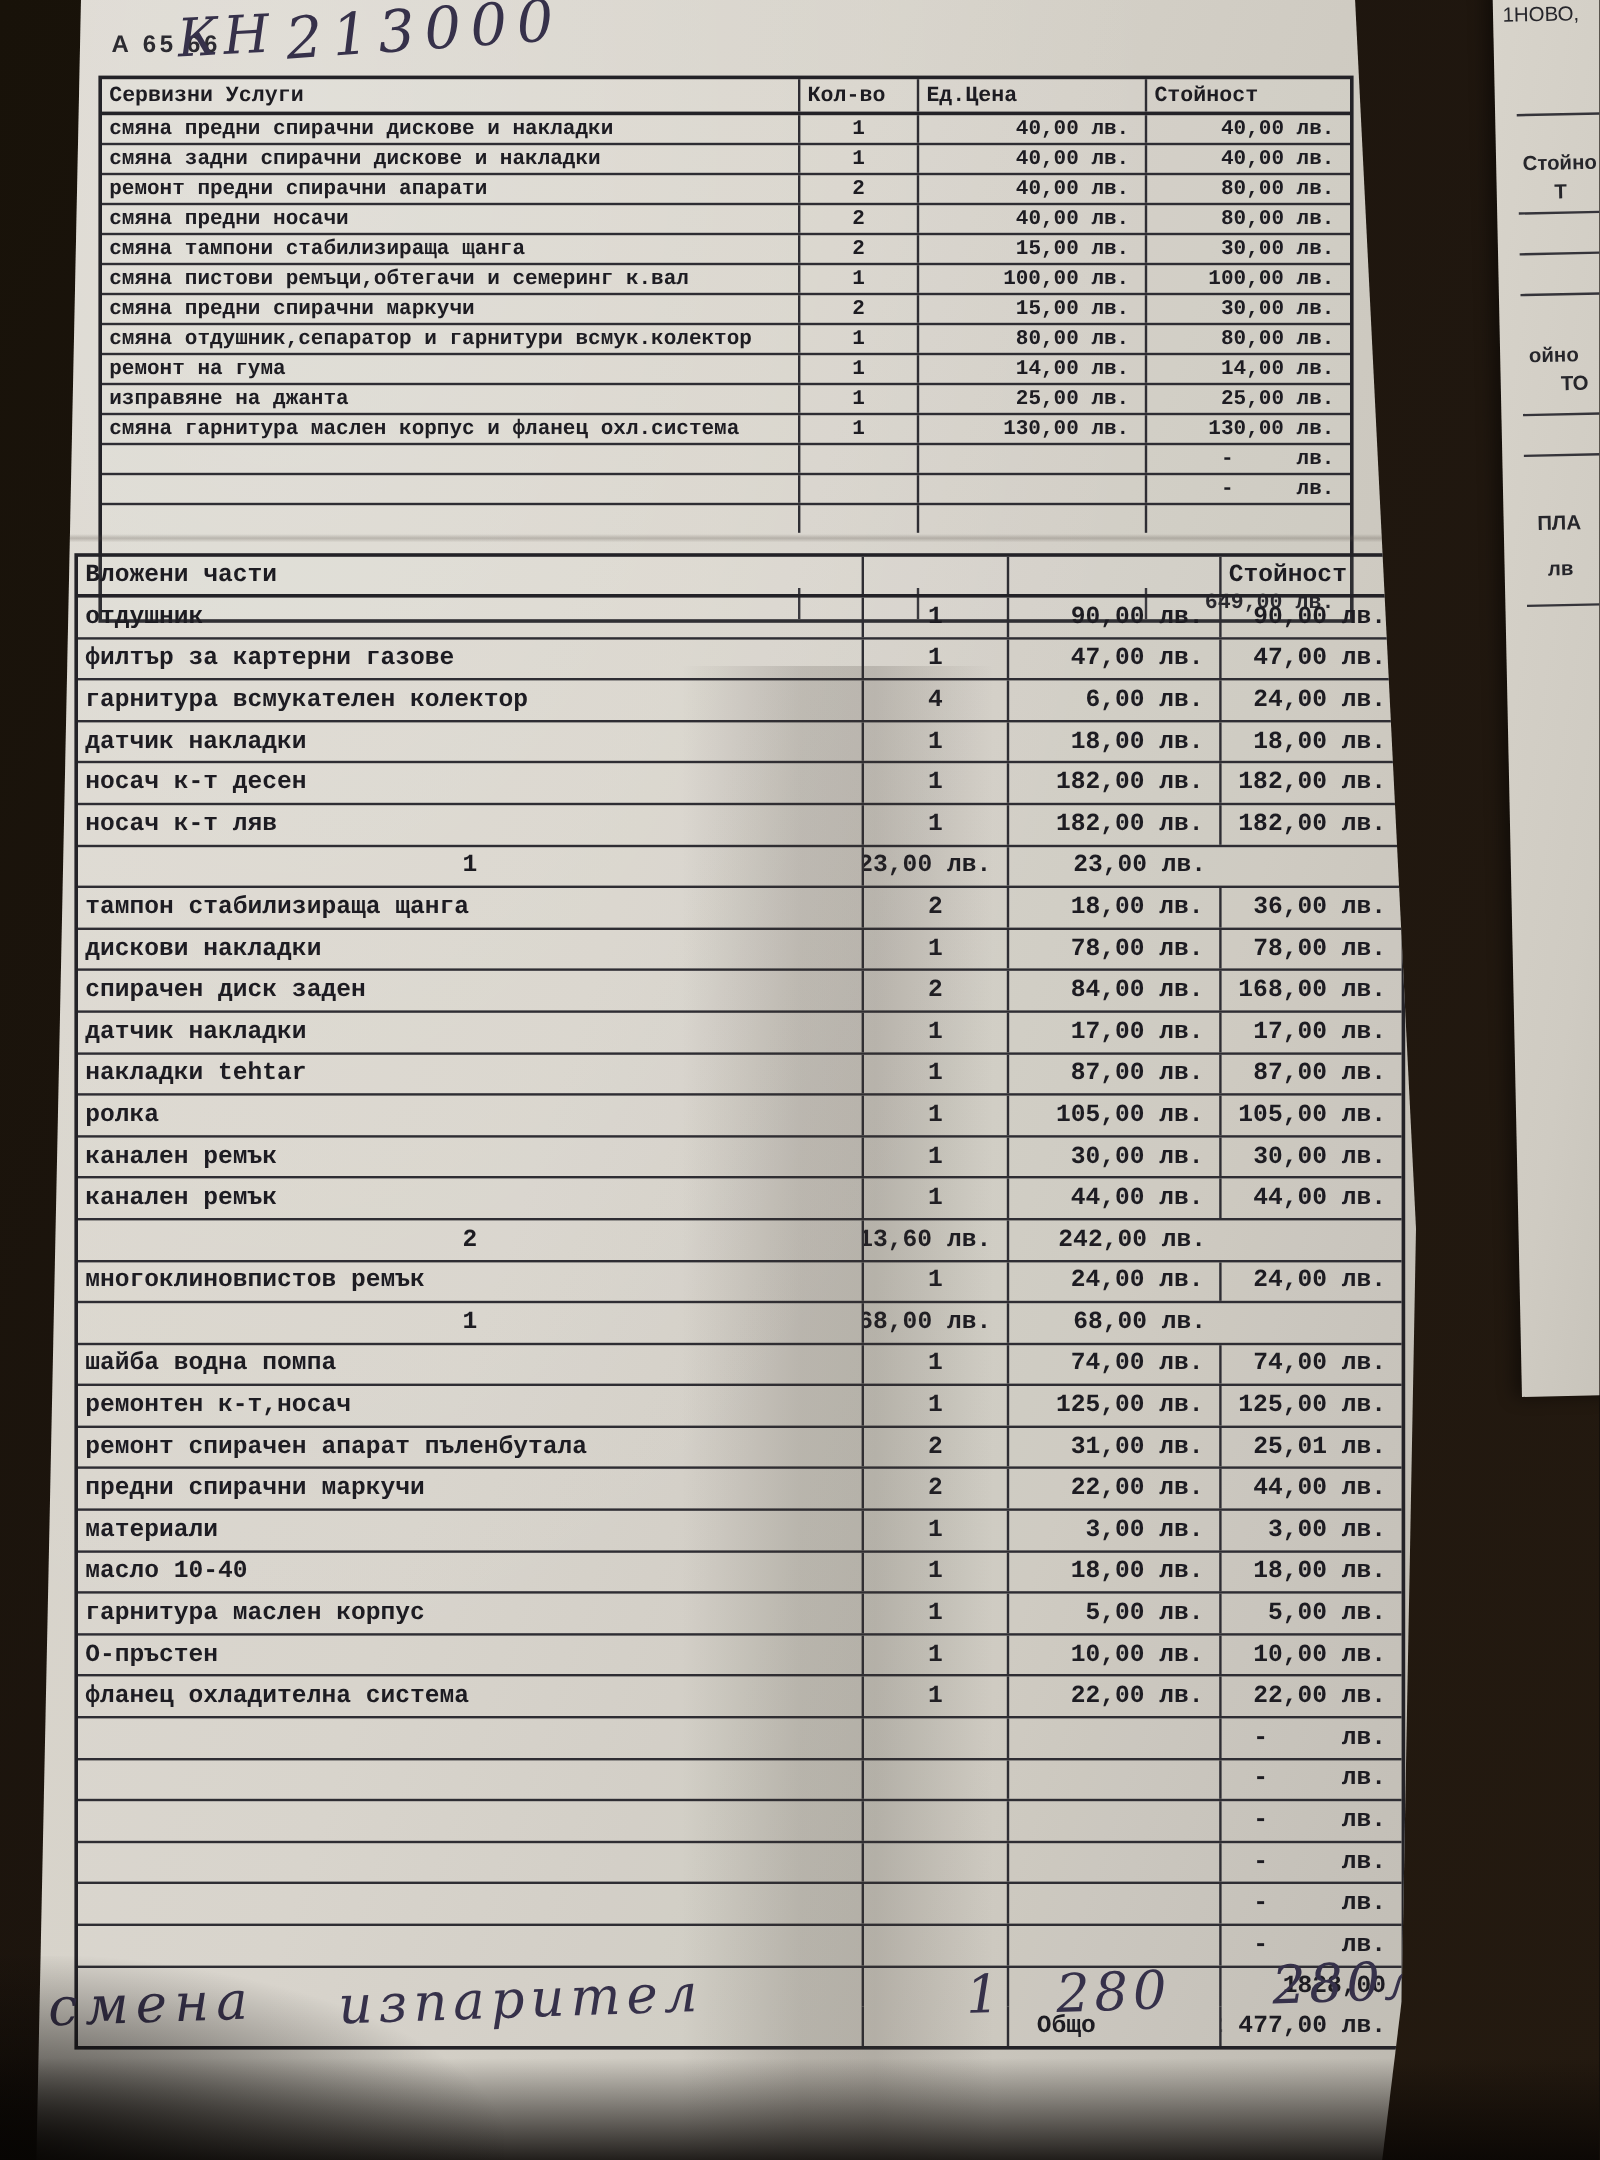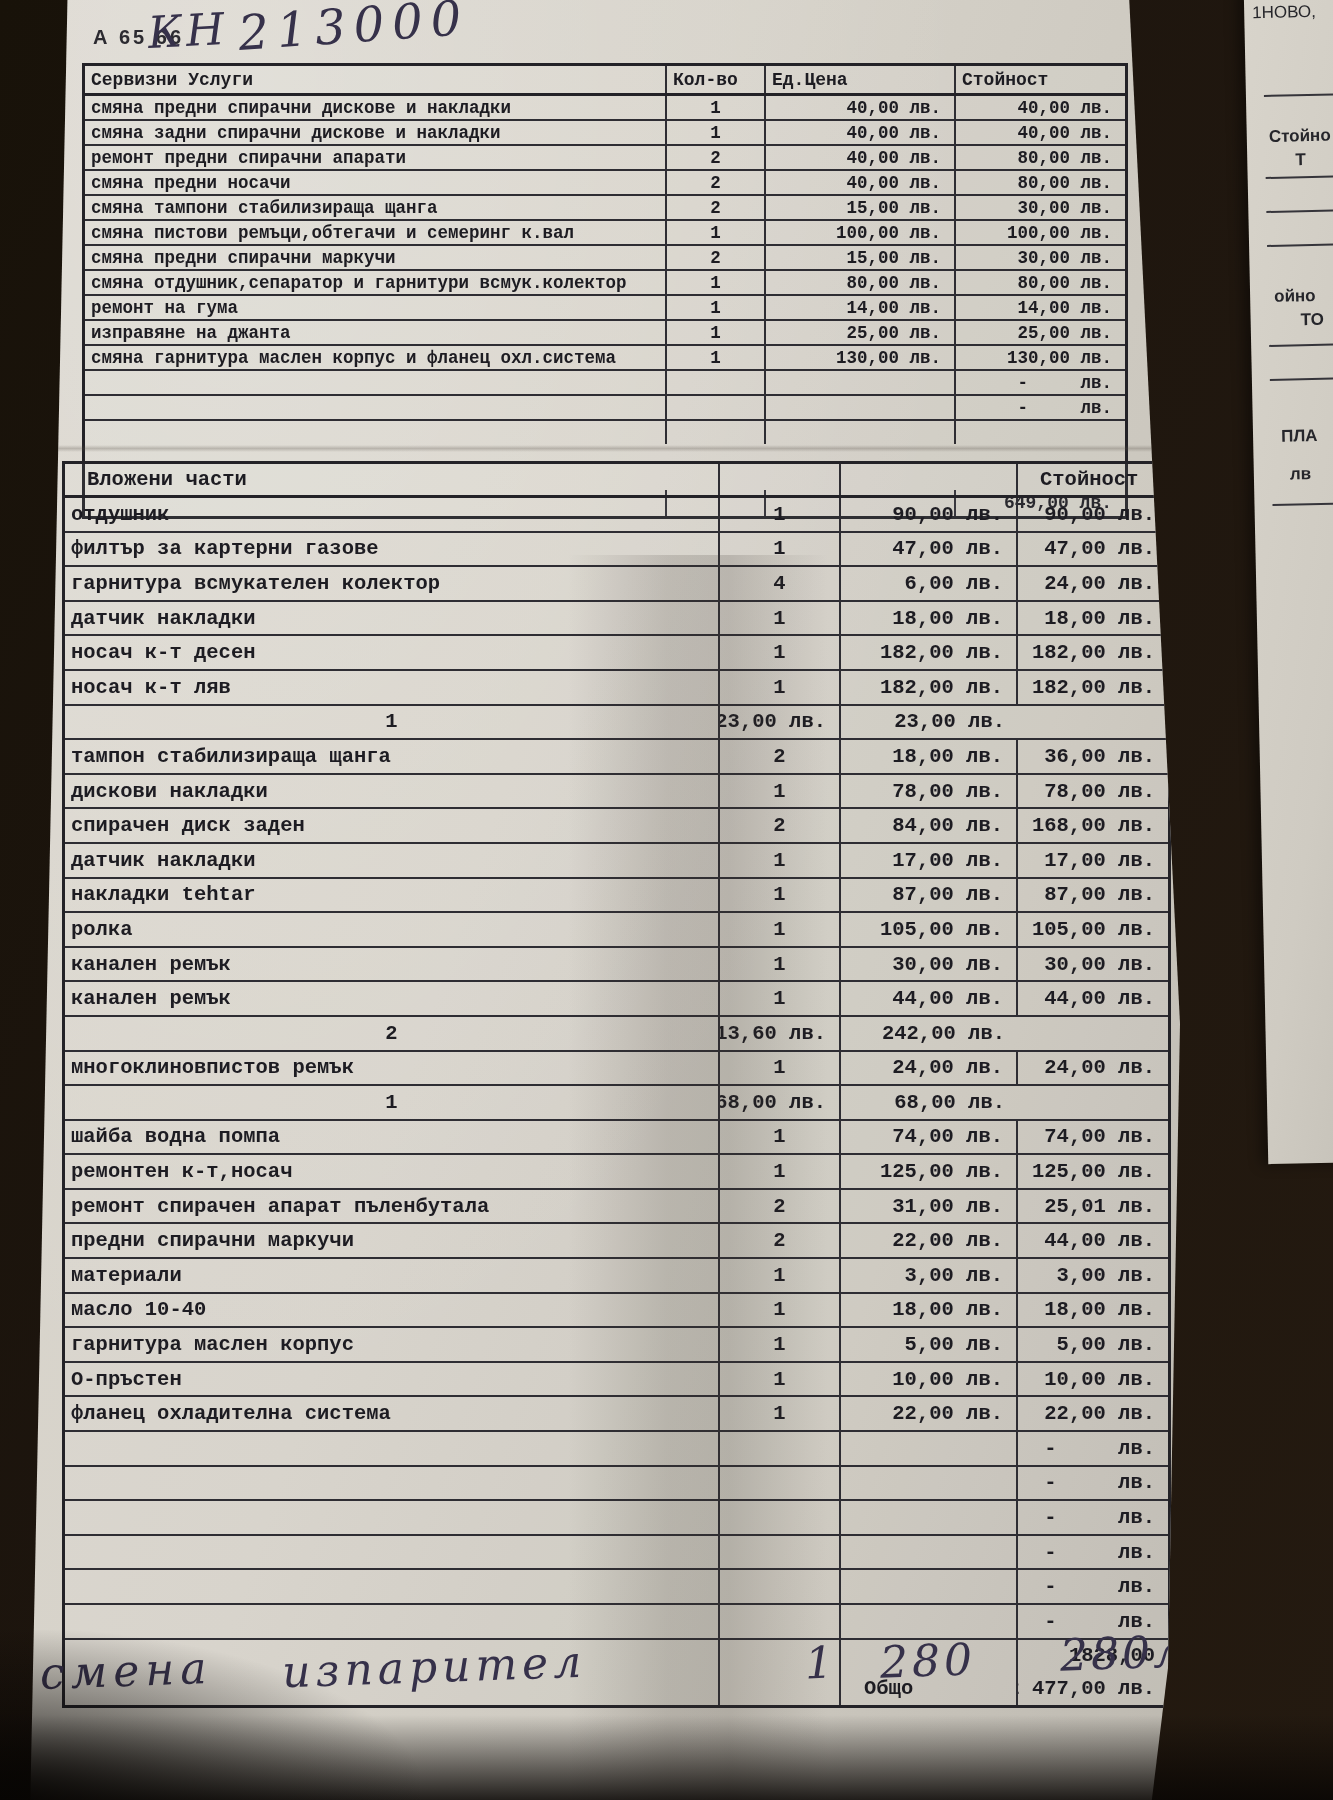--- a/index.html
+++ b/index.html
@@ -71,21 +71,21 @@
   .t1 .cell{font-size:17.5px;}
   .t1 .head{height:27px;border-bottom:3px solid #232227;}
   .t1 .head .cell{font-size:18px;padding-left:6px;justify-content:flex-start;}
   .t1 .total-row{height:26px;margin-top:46px;}
   .t1 .total-row .cell{font-size:18px;}
   
   .t2{left:34px;top:486px;width:1103px;}
   .t2 .row{grid-template-columns:655px 121px 177px 150px;height:32.6px;}
   .t2 .cell{font-size:20.5px;}
   .t2 .head{height:31px;border-bottom:3px solid #232227;}
-  .t2 .head .cell{padding-left:22px;justify-content:flex-start;}
+  .t2 .head .cell{padding-left:6px;justify-content:flex-start;}
   .t2 .total-row{height:33px;}
   .t2 .total-row .c-unit{justify-content:flex-start;padding-left:23px;}
   
   .bottom-shadow{
     position:absolute;left:0;bottom:0;width:100%;height:85px;pointer-events:none;
     background:linear-gradient(to top,rgba(9,6,4,.88),rgba(9,6,4,0));
   }
   .corner-shadow{
     position:absolute;left:0;bottom:0;width:420px;height:170px;pointer-events:none;
     background:radial-gradient(ellipse at 0% 100%,rgba(7,5,3,.95),rgba(7,5,3,0) 72%);

